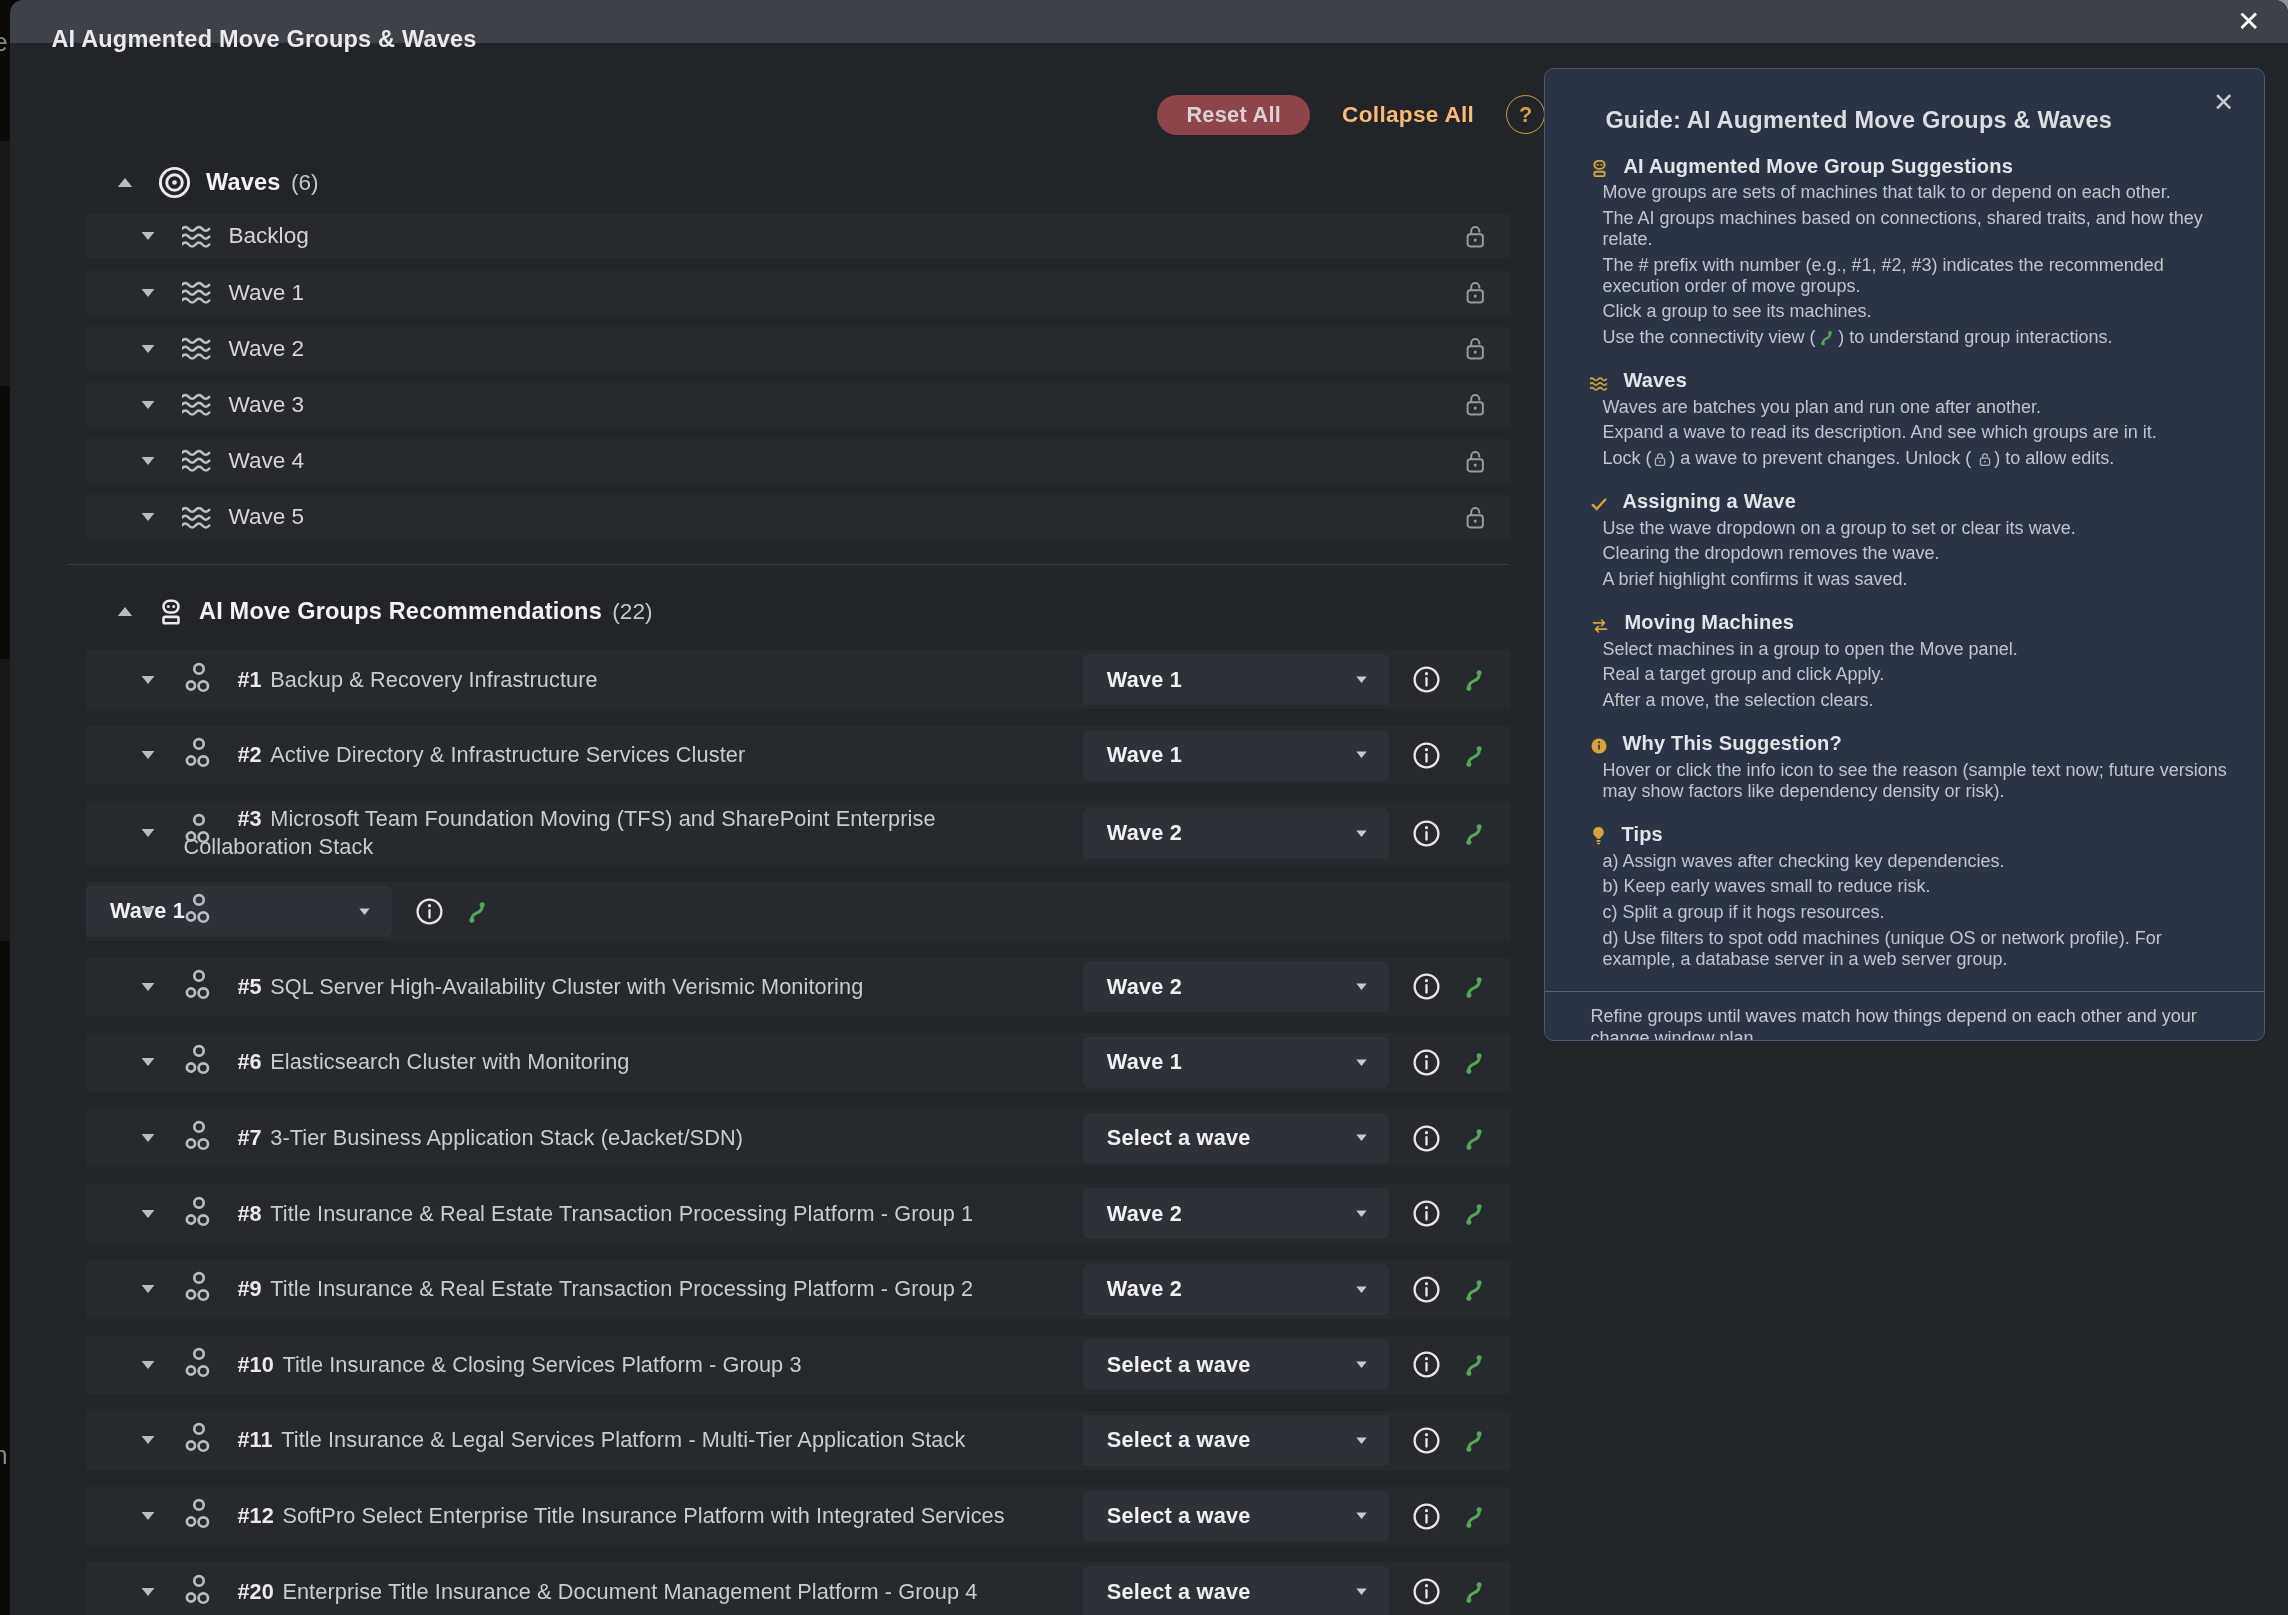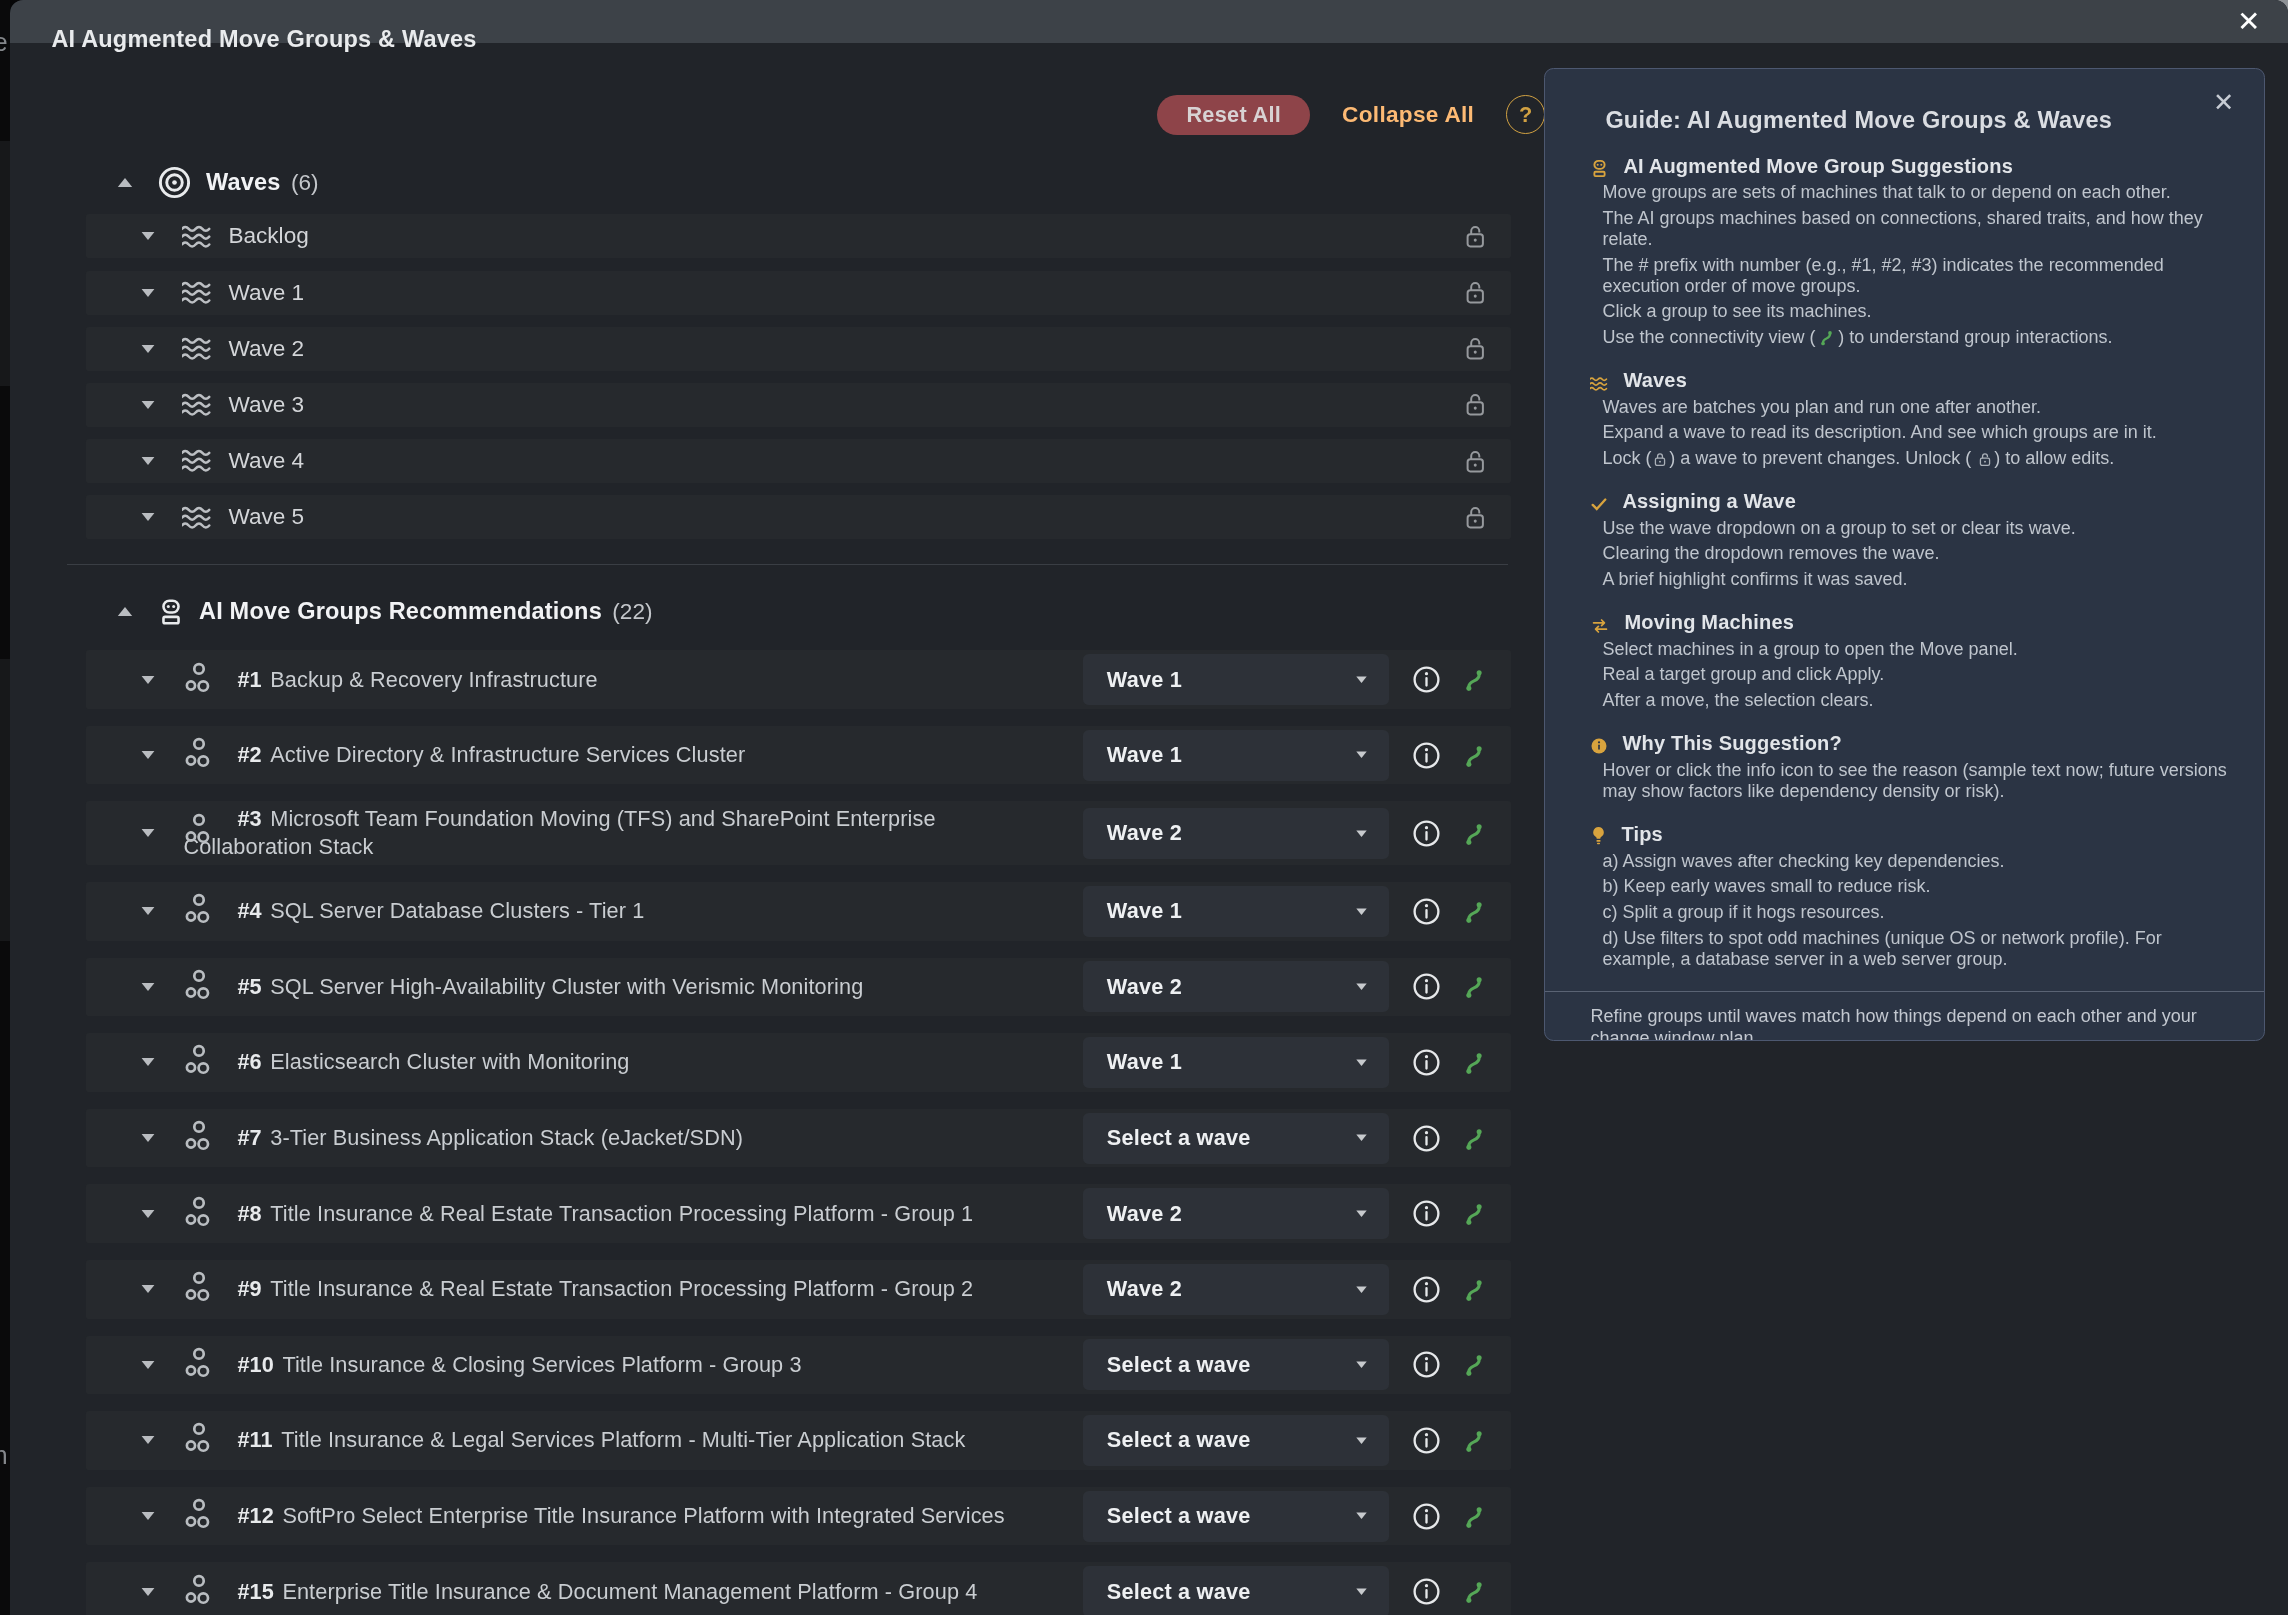--- a/index.html
+++ b/index.html
@@ -404,21 +404,20 @@
               <polygon points="2,2 18,2 10,12" fill="currentColor"></polygon>
             </svg>
           </span>
     <span class="group-icon">
             <svg width="30" height="32" viewBox="0 0 28 28" fill="none" stroke="currentColor" stroke-width="2.5">
               <circle cx="14" cy="5.5" r="4.4"></circle>
               <circle cx="6.5" cy="21" r="3.8"></circle>
               <circle cx="18" cy="21.5" r="4.4"></circle>
             </svg>
           </span>
-    <span class="group-label"><span class="group-num">#4</span><span class="group-name">SQL Server Database Clusters - Tier 1</span></span>
     <span class="wave-select">
       <span class="wave-select-label">Wave 1</span>
       <span class="wave-select-caret">
               <svg width="13" height="9.4" viewBox="0 0 20 14">
                 <polygon points="2,2 18,2 10,12" fill="currentColor"></polygon>
               </svg>
             </span>
     </span>
     <span class="info-btn">
             <svg width="29" height="29" viewBox="0 0 30 30" fill="none" stroke="currentColor" stroke-width="2.4">
@@ -746,21 +745,21 @@
               <polygon points="2,2 18,2 10,12" fill="currentColor"></polygon>
             </svg>
           </span>
     <span class="group-icon">
             <svg width="30" height="32" viewBox="0 0 28 28" fill="none" stroke="currentColor" stroke-width="2.5">
               <circle cx="14" cy="5.5" r="4.4"></circle>
               <circle cx="6.5" cy="21" r="3.8"></circle>
               <circle cx="18" cy="21.5" r="4.4"></circle>
             </svg>
           </span>
-    <span class="group-label"><span class="group-num">#15</span><span class="group-name">Enterprise Title Insurance &amp; Document Management Platform - Group 4</span></span>
+    <span class="group-label"><span class="group-num">#20</span><span class="group-name">Enterprise Title Insurance &amp; Document Management Platform - Group 4</span></span>
     <span class="wave-select">
       <span class="wave-select-label">Select a wave</span>
       <span class="wave-select-caret">
               <svg width="13" height="9.4" viewBox="0 0 20 14">
                 <polygon points="2,2 18,2 10,12" fill="currentColor"></polygon>
               </svg>
             </span>
     </span>
     <span class="info-btn">
             <svg width="29" height="29" viewBox="0 0 30 30" fill="none" stroke="currentColor" stroke-width="2.4">

